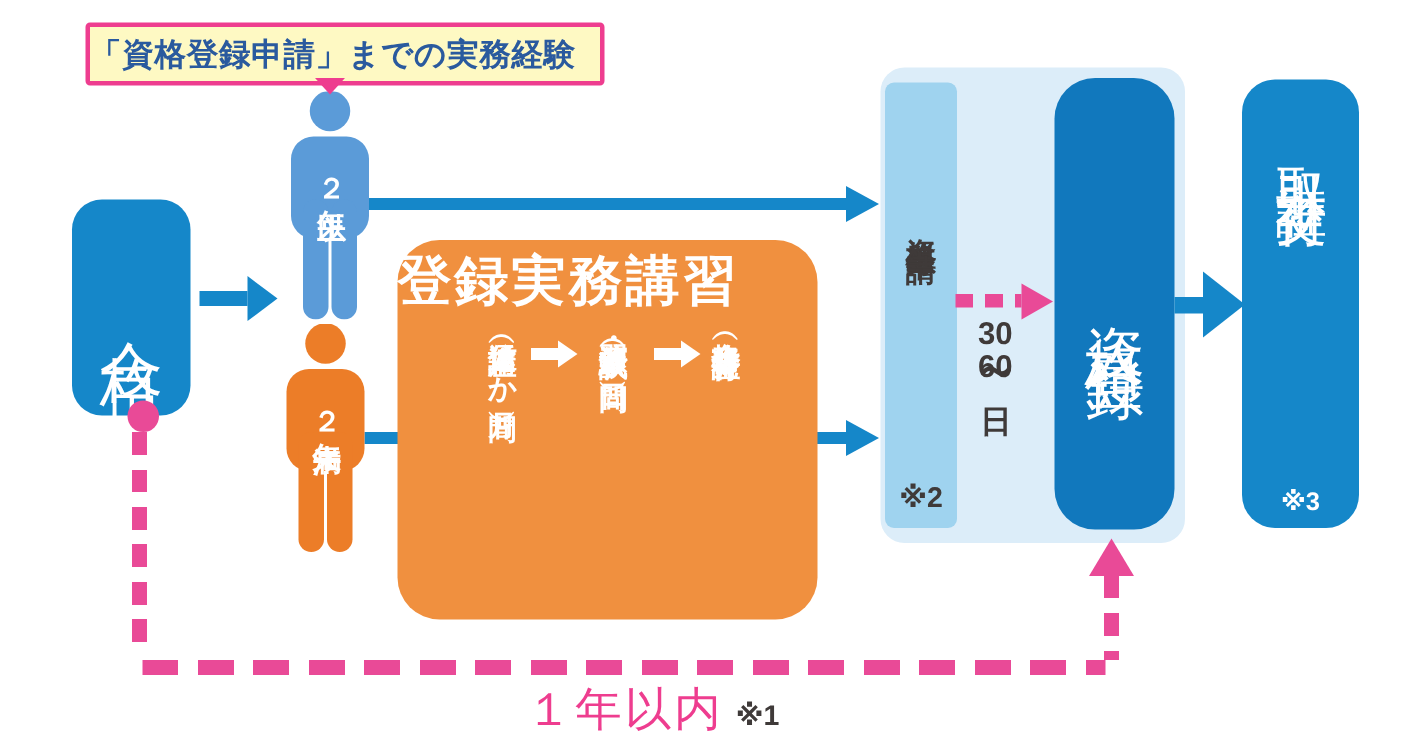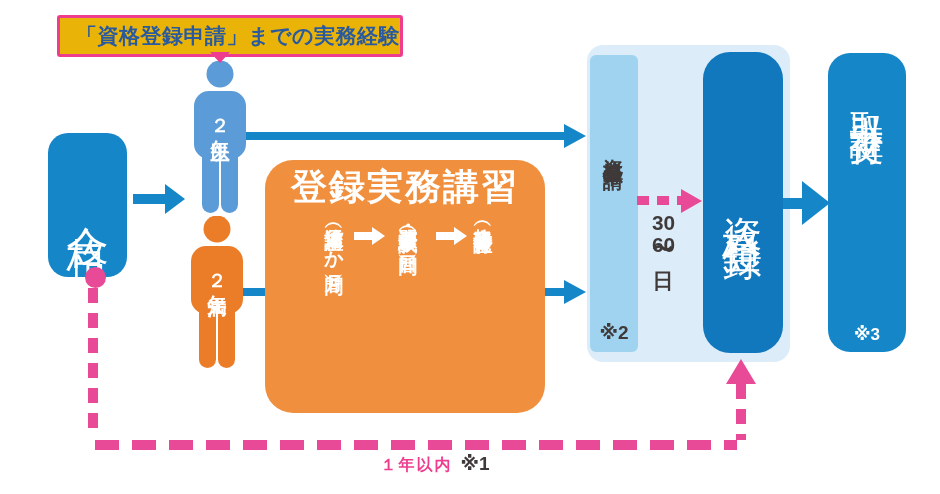--- a/index.html
+++ b/index.html
@@ -21,22 +21,22 @@
     font-family:"Liberation Sans","DejaVu Sans",sans-serif;
   }
   .abs{position:absolute;}
   .vtext{writing-mode:vertical-rl;text-orientation:mixed;white-space:nowrap;}
   .tcy{text-combine-upright:all;}
   .tri{width:0;height:0;}
 
   
   .annotation{
     left:57px;top:15px;width:340px;height:36px;
-    background:#eab308;border:3px solid var(--pink-border);border-radius:3px;
-    display:flex;align-items:center;justify-content:flex-end;
+    background:#fef9c3;border:3px solid var(--pink-border);border-radius:3px;
+    display:flex;align-items:center;justify-content:flex-start;
     font-size:21px;font-weight:600;color:var(--navy);letter-spacing:0.5px;z-index:5;
   }
   .annotation-pointer{
     left:210px;top:52px;
     border-left:10px solid transparent;border-right:10px solid transparent;
     border-top:11px solid var(--pink-border);z-index:5;
   }
 
   
   .exam-title{
@@ -45,21 +45,21 @@
   }
 
   
   .pass-box{
     left:48px;top:133px;width:79px;height:144px;border-radius:20px;background:var(--blue);
     display:flex;align-items:center;justify-content:center;z-index:2;
   }
   .pass-box .txt{font-size:42px;color:#fff;font-weight:500;letter-spacing:12px;}
 
   .training-box{left:265px;top:160px;width:280px;height:253px;border-radius:28px;background:var(--orange);z-index:2;}
-  .training-title{left:265px;top:163px;width:280px;text-align:center;font-size:36px;font-weight:600;color:#fff;letter-spacing:2px;z-index:3;}
+  .training-title{left:265px;top:163px;width:280px;text-align:left;font-size:36px;font-weight:600;color:#fff;letter-spacing:2px;z-index:3;}
   .step{font-size:19px;font-weight:600;color:#fff;z-index:3;letter-spacing:1px;}
 
   .app-container{left:587px;top:45px;width:203px;height:317px;border-radius:16px;background:var(--light-container);z-index:1;}
   .app-column{left:590px;top:55px;width:48px;height:297px;border-radius:6px;background:var(--light-column);z-index:2;}
   .app-column .lbl{position:absolute;left:50%;transform:translateX(-50%);top:88px;font-size:20px;font-weight:600;color:var(--dark);letter-spacing:2px;}
   .app-column .note{position:absolute;bottom:8px;left:0;width:100%;text-align:center;font-size:19px;font-weight:600;color:var(--dark);}
 
   .duration-text{left:649px;top:212px;font-size:21px;font-weight:600;color:var(--dark);z-index:3;letter-spacing:1px;}
 
   .reg-box{
@@ -85,21 +85,21 @@
   .harrow.blue .shaft{background:var(--blue);}
   .harrow.white .shaft{background:#fff;}
 
   
   .dash-h{background:repeating-linear-gradient(90deg,var(--pink) 0 24px,transparent 24px 37px);z-index:4;}
   .dash-h.small{background:repeating-linear-gradient(90deg,var(--pink) 0 12px,transparent 12px 20px);}
   .dash-v{background:repeating-linear-gradient(180deg,var(--pink) 0 15px,transparent 15px 25px);z-index:4;}
   .pink-dot{left:85px;top:267px;width:21px;height:21px;border-radius:50%;background:var(--pink);z-index:4;}
 
   .deadline{left:330px;top:452px;width:210px;text-align:center;z-index:3;}
-  .deadline .main{font-size:16px;font-weight:700;color:var(--pink-border);letter-spacing:2px;}
+  .deadline .main{font-size:31px;font-weight:400;color:var(--pink-border);letter-spacing:2px;}
   .deadline .note{font-size:19px;font-weight:600;color:var(--dark);margin-left:8px;}
 </style>
 </head>
 <body>
 
 <div class="stage">
 
   <div class="abs annotation">
     <span>「資格登録申請」までの実務経験</span>
   </div>

